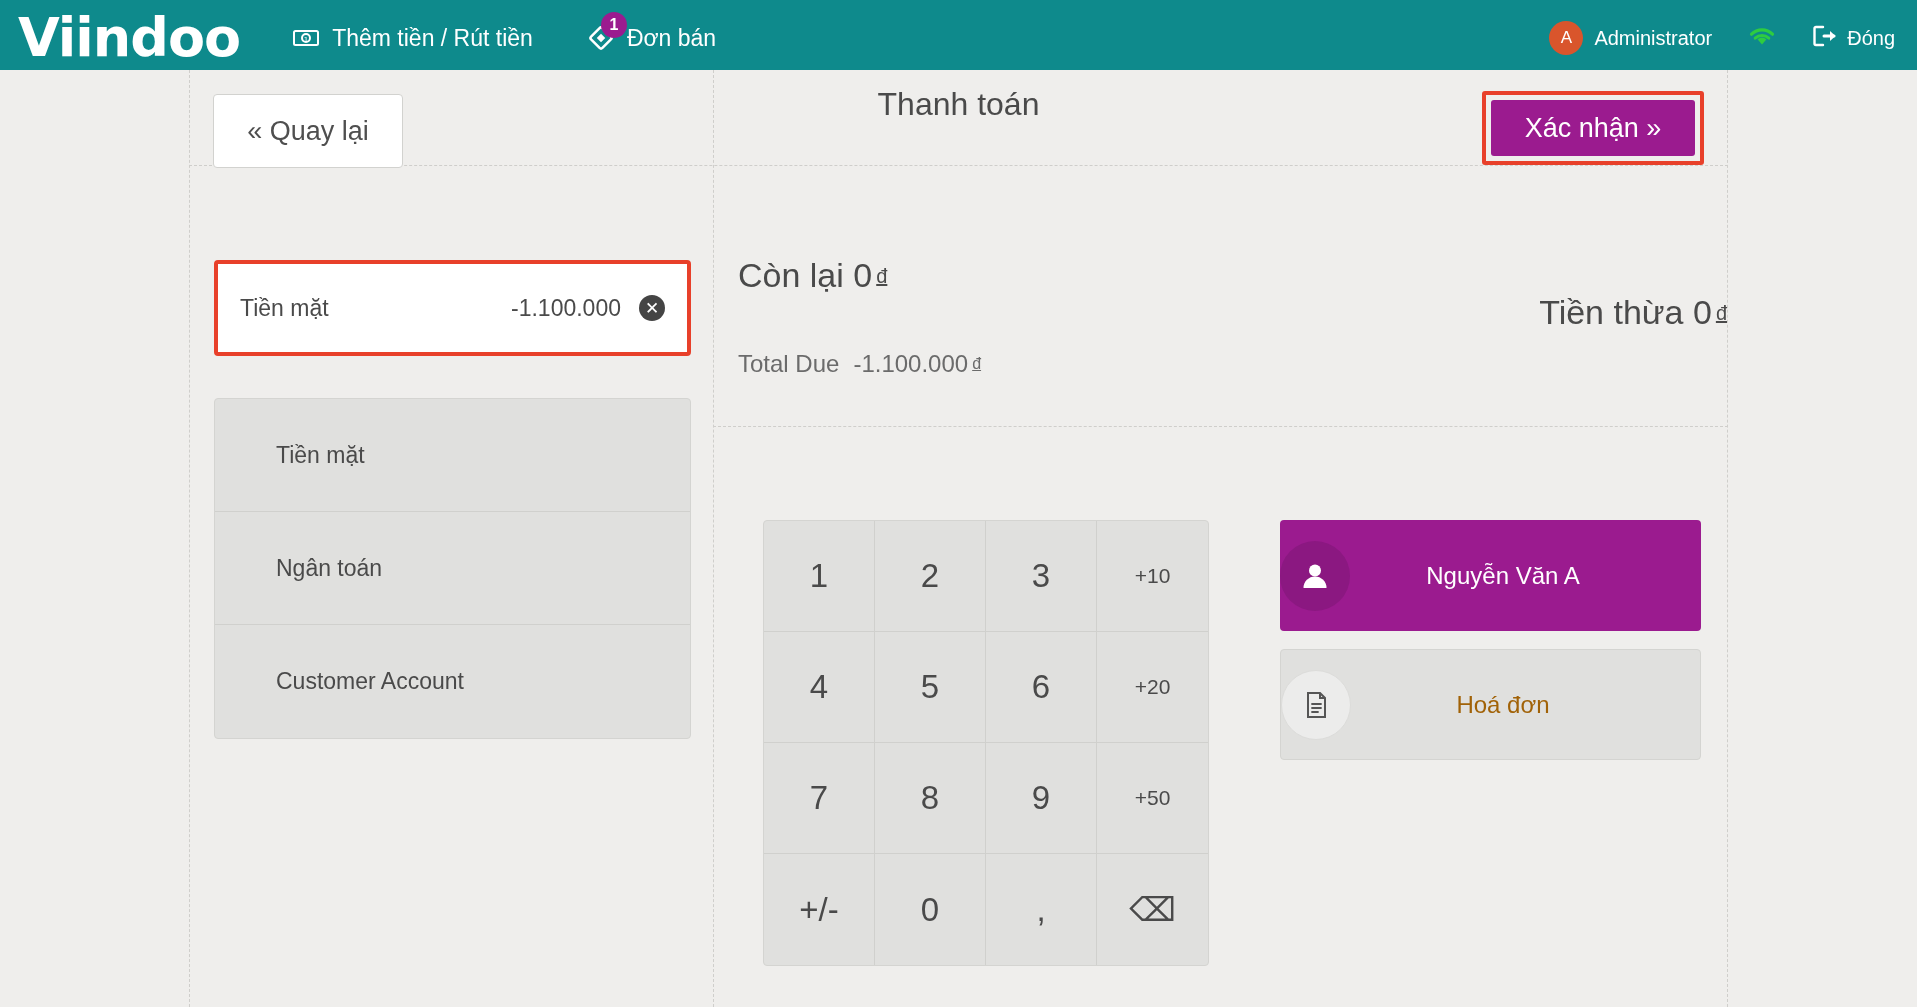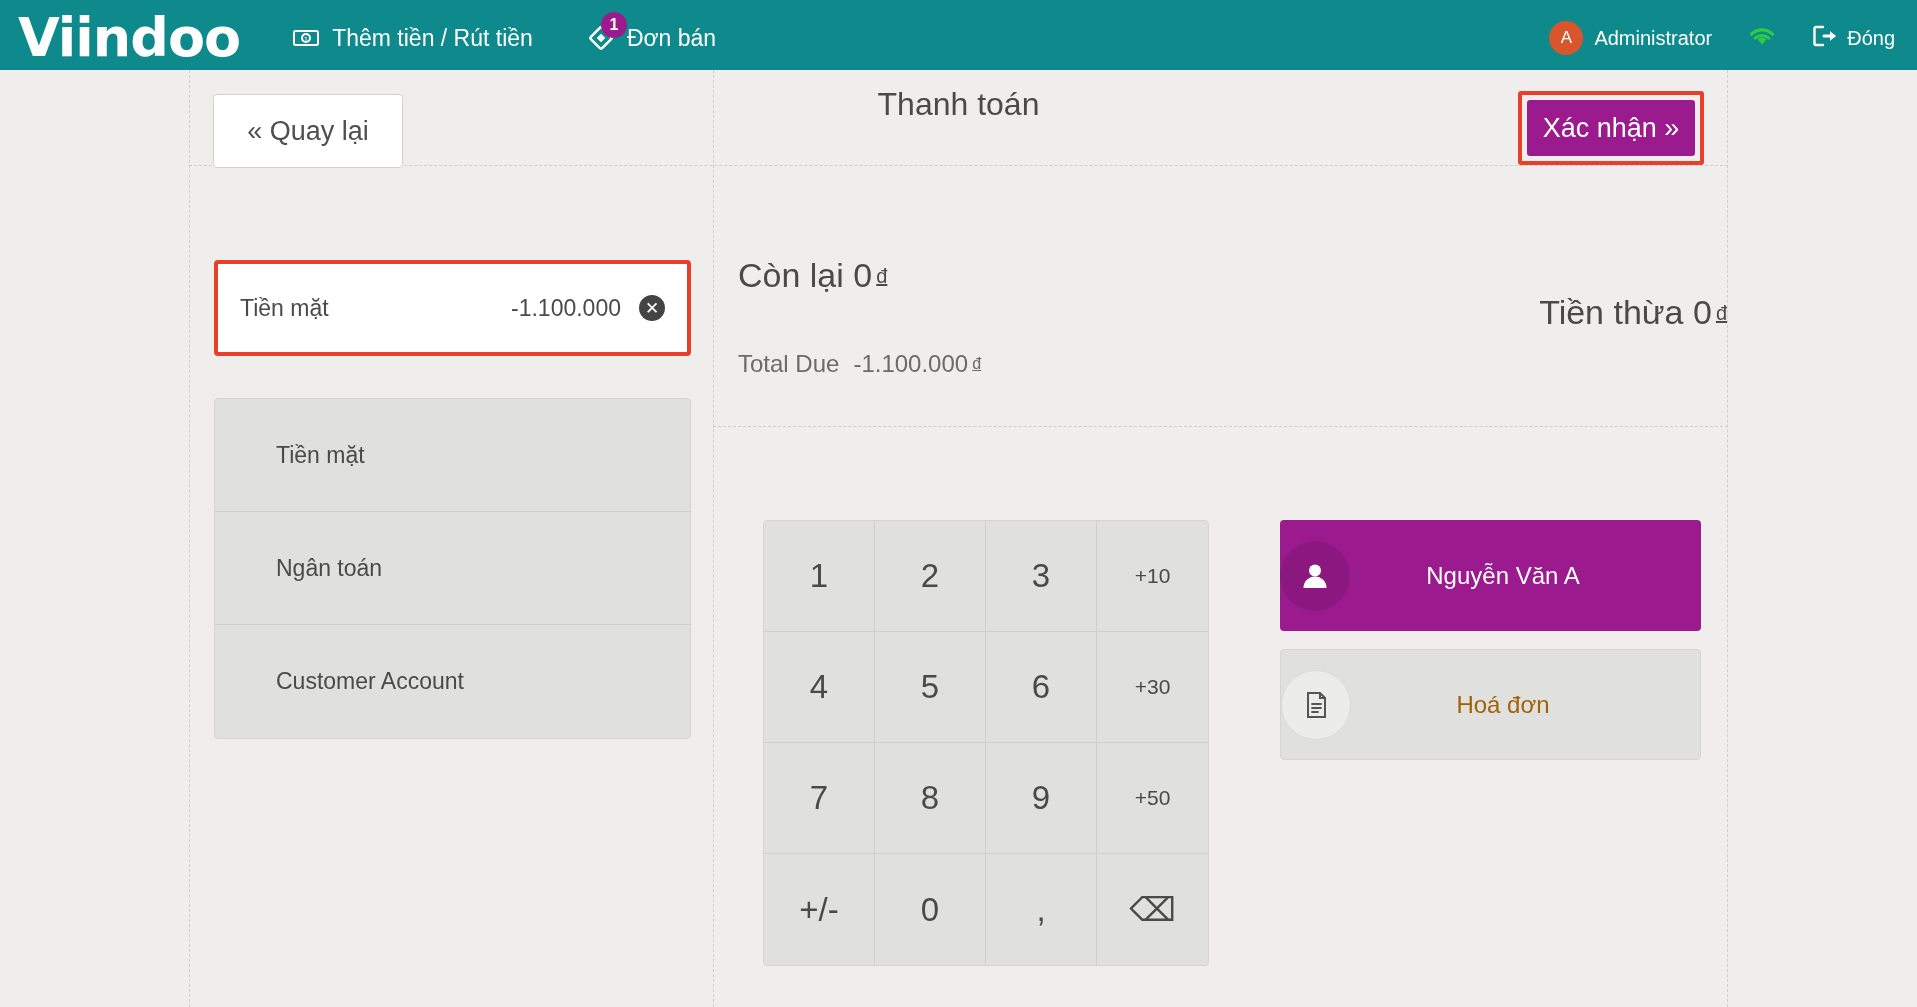--- a/index.html
+++ b/index.html
@@ -126,21 +126,21 @@
     color: #4a4a4a;
   }
   .confirm-wrap {
     position: absolute;
     right: 24px; top: 21px;
     padding: 5px;
     border: 4px solid #e8402a;
     border-radius: 3px;
   }
   .confirm-btn {
-    width: 168px; height: 56px;
+    width: 204px; height: 56px;
     background: #9b1b8f;
     color: #fff;
     font-size: 27px;
     border: none;
     border-radius: 3px;
     display: flex; align-items: center; justify-content: center;
     cursor: pointer;
     font-family: inherit;
   }
 
@@ -398,21 +398,21 @@
 
   <div class="numpad">
     <div class="key">1</div>
     <div class="key">2</div>
     <div class="key">3</div>
     <div class="key small">+10</div>
 
     <div class="key">4</div>
     <div class="key">5</div>
     <div class="key">6</div>
-    <div class="key small">+30</div>
+    <div class="key small">+20</div>
 
     <div class="key">7</div>
     <div class="key">8</div>
     <div class="key">9</div>
     <div class="key small">+50</div>
 
     <div class="key">+/-</div>
     <div class="key">0</div>
     <div class="key">,</div>
     <div class="key">⌫</div>

